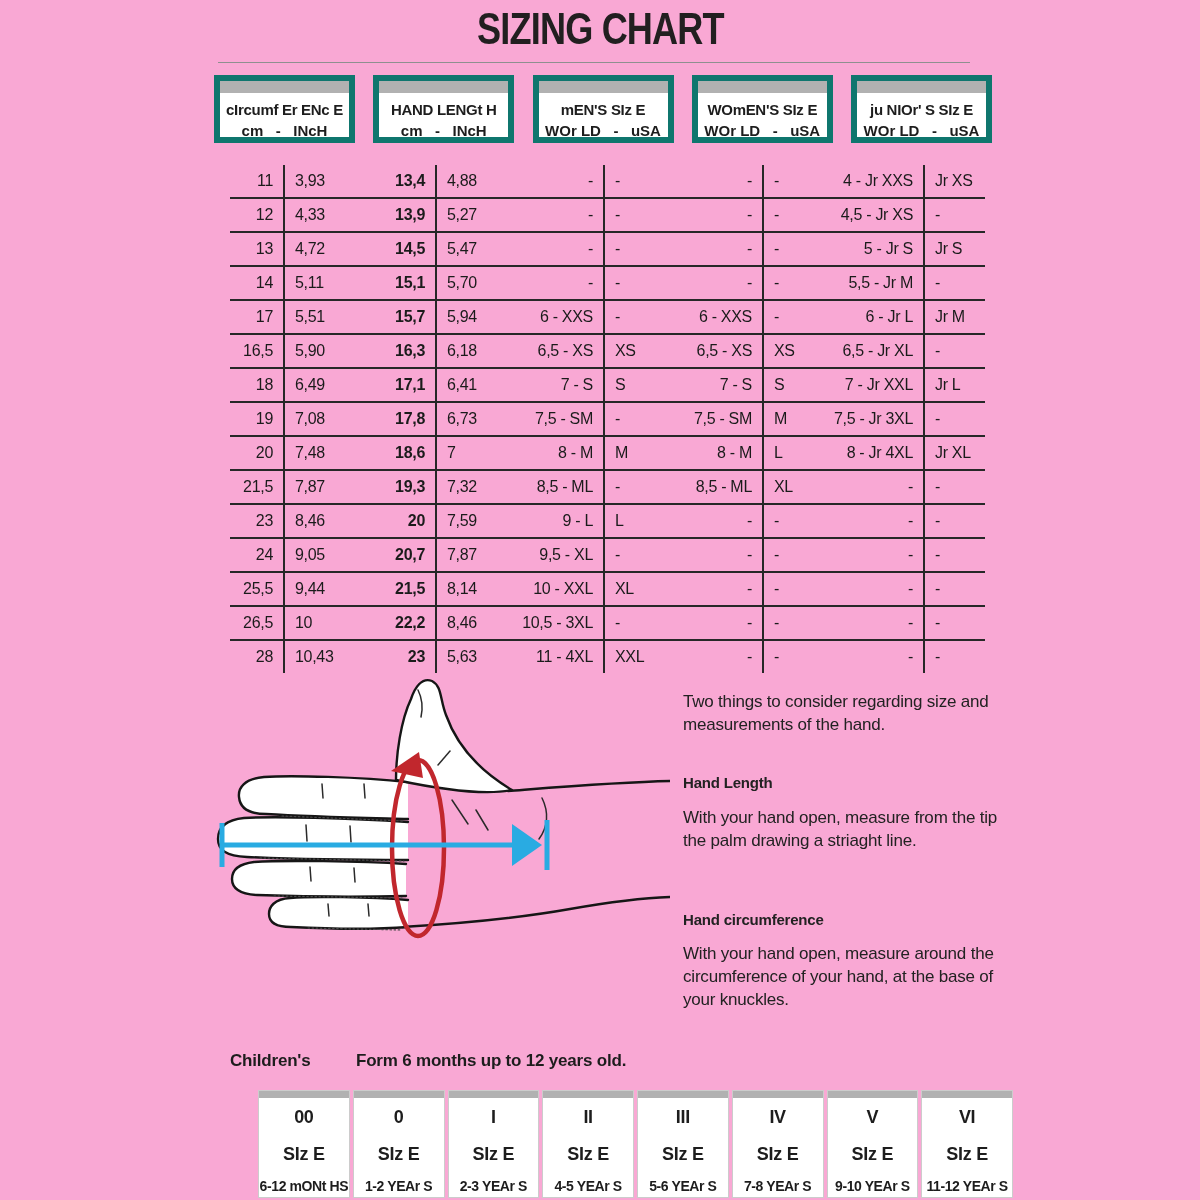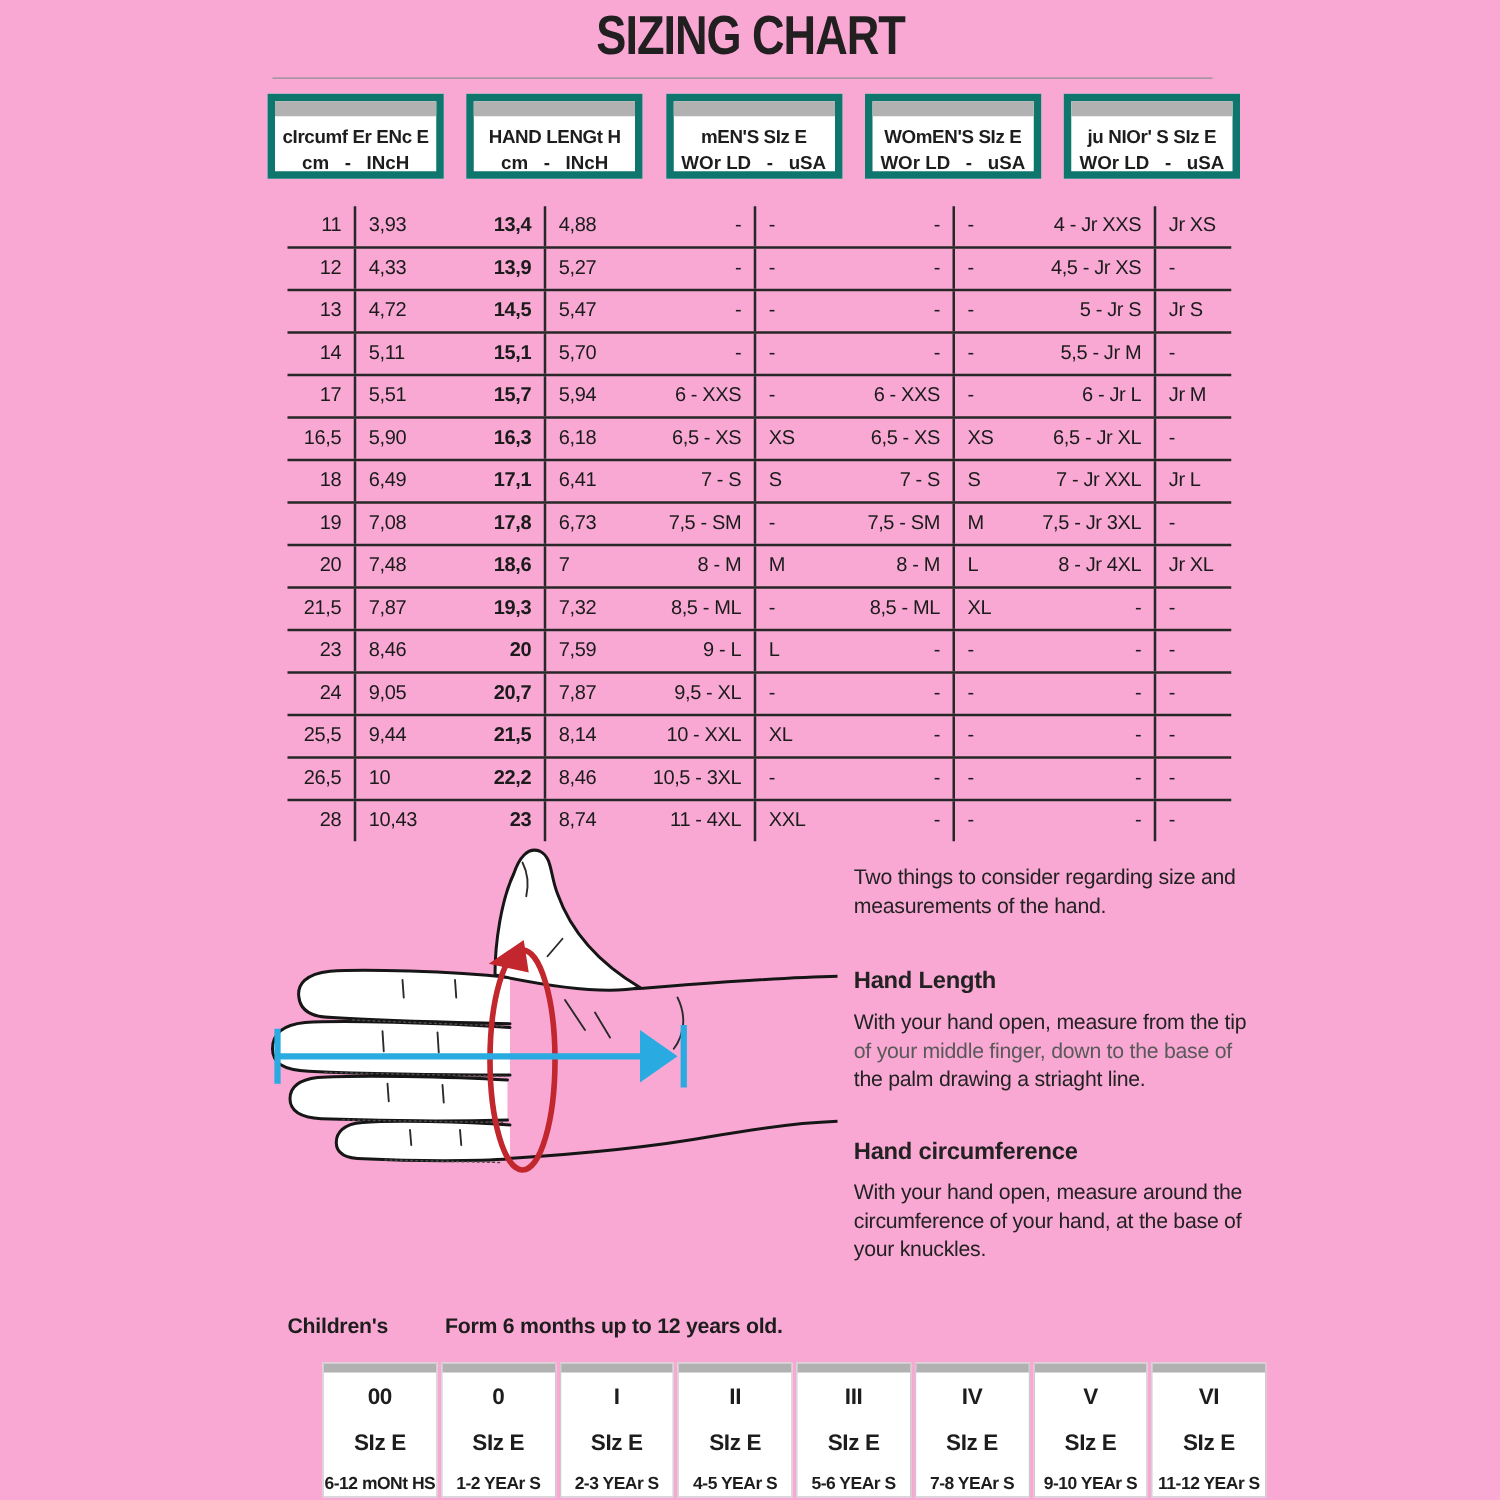--- a/index.html
+++ b/index.html
@@ -29,21 +29,21 @@
   .cell.ar{justify-content:flex-end;padding-right:10px;}
   .cell.al{justify-content:flex-start;padding-left:10px;}
   .cell.b{font-weight:700;}
   
   .hand-fig{position:absolute;left:190px;top:670px;width:480px;height:335px;}
   
   .note-line{position:relative;font-size:17px;font-weight:400;line-height:23px;
              letter-spacing:-.2px;white-space:nowrap;color:#222;}
   .note-block{position:absolute;left:683px;width:310px;}
   .nb1{top:690px;}
-  .nhead{position:absolute;left:683px;font-size:19px;font-weight:700;letter-spacing:-.2px;color:#222;}
+  .nhead{position:absolute;left:683px;font-size:15px;font-weight:700;letter-spacing:-.2px;color:#222;}
   .nh1{top:774px;} .nh2{top:911px;}
   .nb2{top:806px;} .nb3{top:942px;}
   .note-line.light{font-weight:400;color:#595959;}
   
   .children-label{position:absolute;left:230px;top:1051px;font-size:17px;font-weight:700;letter-spacing:-.2px;}
   .children-sub{position:absolute;left:356px;top:1051px;font-size:17px;font-weight:700;letter-spacing:-.2px;}
   .children-table{position:absolute;left:230px;top:1090px;width:755px;height:108px;
                   display:flex;gap:3px;padding-left:28px;}
   .chcol{flex:1;box-sizing:border-box;border:1px solid #cccccc;background:#fff;text-align:center;}
   .chbar{height:7px;background:#b1b1b1;}
@@ -253,21 +253,21 @@
         <div class="cell al">-</div>
         <div class="cell ar vline">-</div>
         <div class="cell al">-</div>
         <div class="cell ar vline">-</div>
         <div class="cell al">-</div>
       </div>
       <div class="trow">
         <div class="cell ar vline">28</div>
         <div class="cell al">10,43</div>
         <div class="cell ar vline b">23</div>
-        <div class="cell al">8,74</div>
+        <div class="cell al">5,63</div>
         <div class="cell ar vline">11 - 4XL</div>
         <div class="cell al">XXL</div>
         <div class="cell ar vline">-</div>
         <div class="cell al">-</div>
         <div class="cell ar vline">-</div>
         <div class="cell al">-</div>
       </div>
     </div>
 
   <svg class="hand-fig" viewBox="0 0 480 335">
@@ -322,21 +322,20 @@
   </svg>
 
   <div class="note-block nb1">
     <div class="note-line">Two things to consider regarding size and</div>
     <div class="note-line">measurements of the hand.</div>
   </div>
 
   <div class="nhead nh1">Hand Length</div>
   <div class="note-block nb2">
     <div class="note-line">With your hand open, measure from the tip</div>
-    <div class="note-line light">of your middle finger, down to the base of</div>
     <div class="note-line">the palm drawing a striaght line.</div>
   </div>
 
   <div class="nhead nh2">Hand circumference</div>
   <div class="note-block nb3">
     <div class="note-line">With your hand open, measure around the</div>
     <div class="note-line">circumference of your hand, at the base of</div>
     <div class="note-line">your knuckles.</div>
   </div>
 

